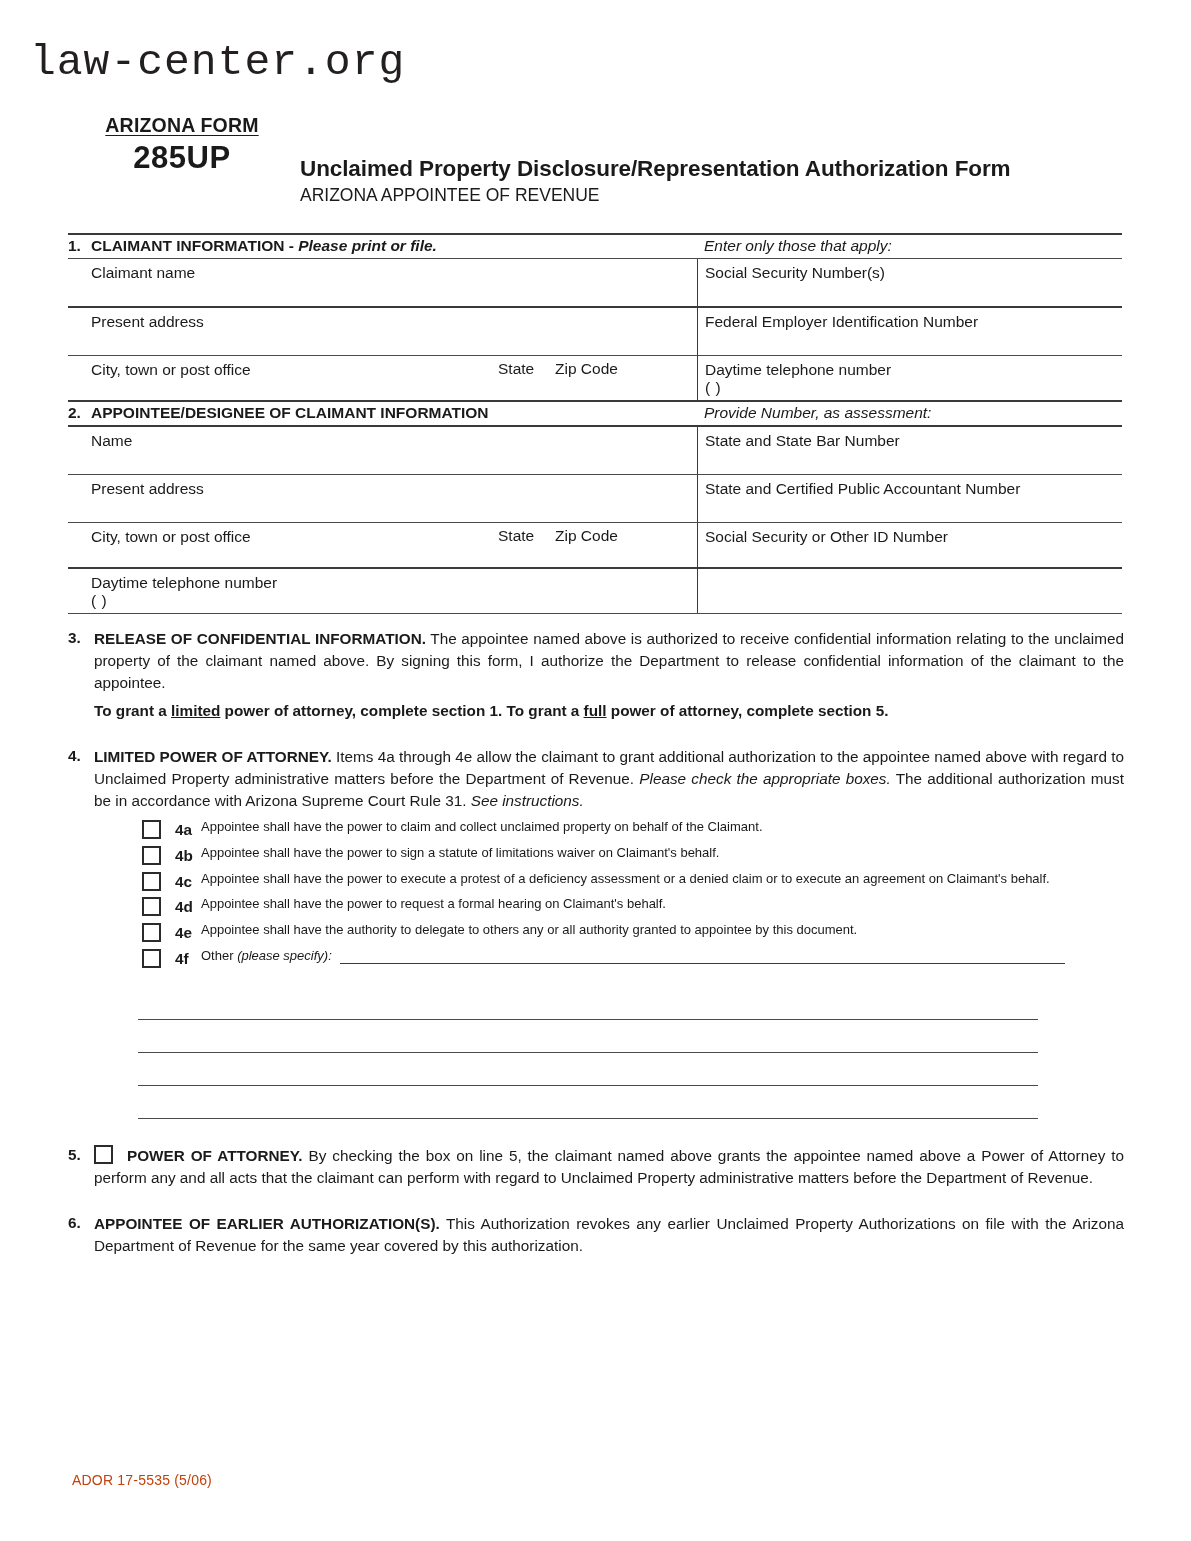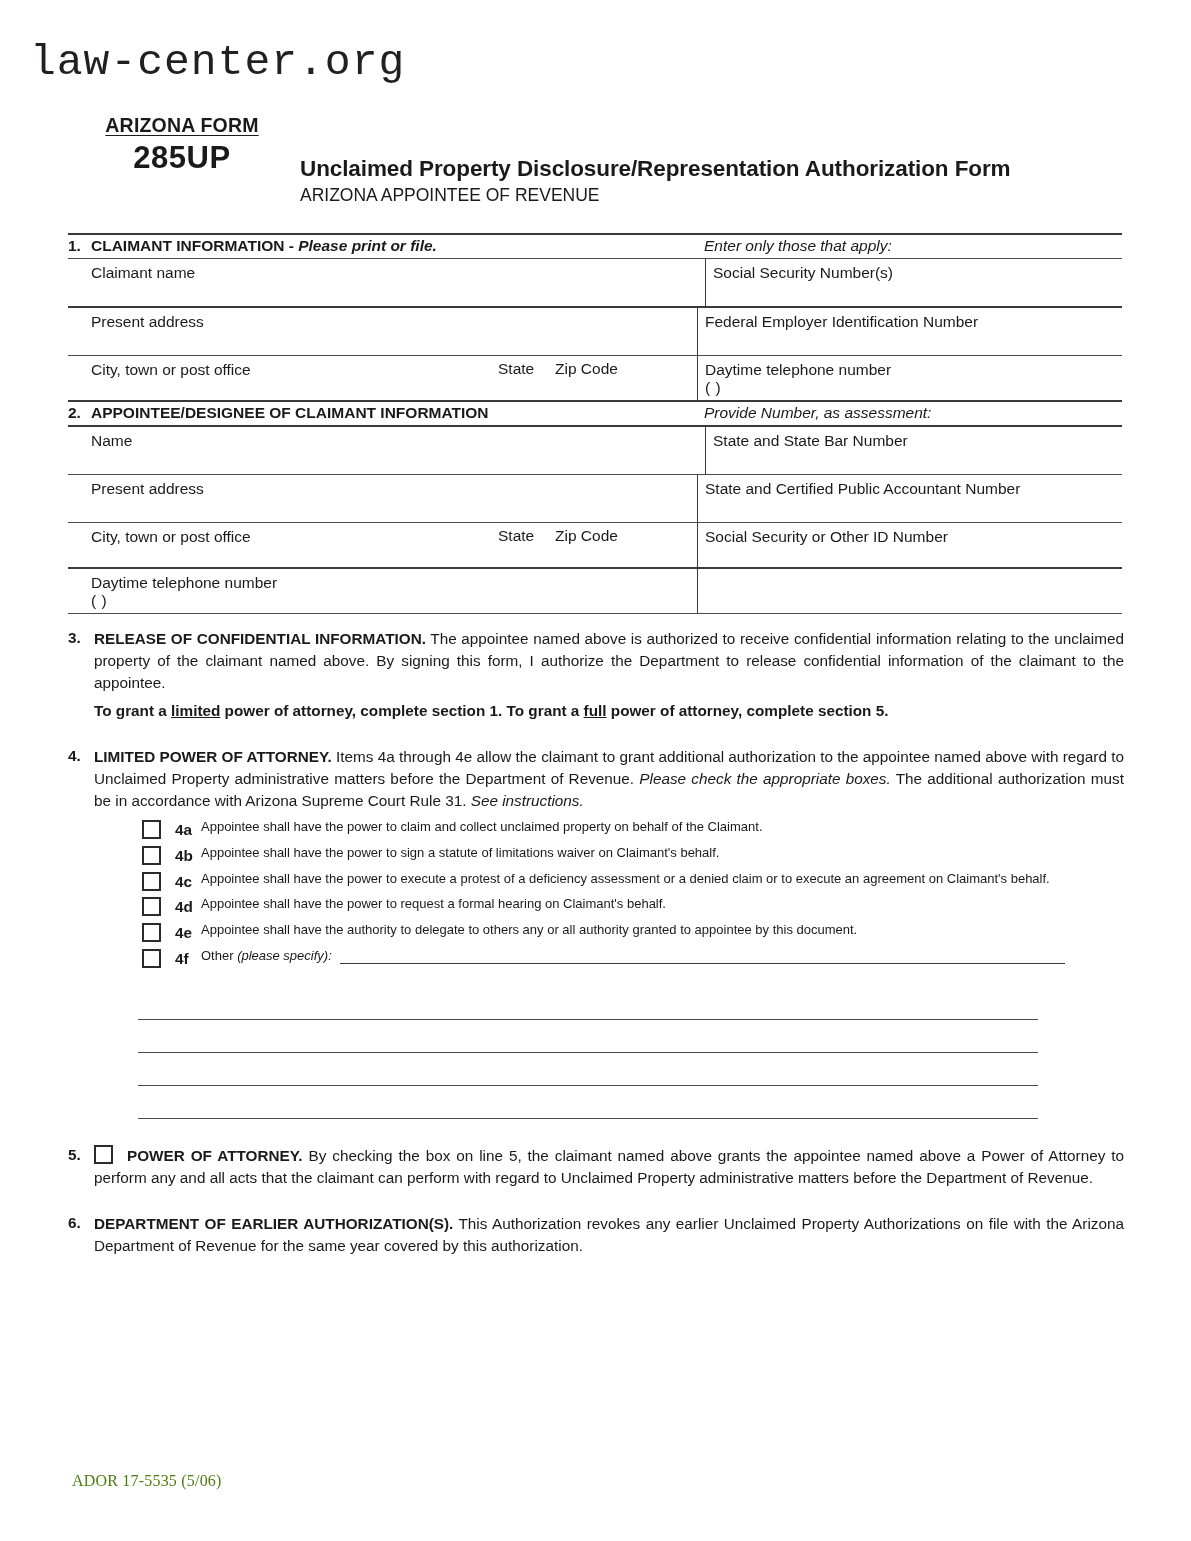--- a/index.html
+++ b/index.html
@@ -142,21 +142,21 @@
   }
 
   .fld-label {
     font-size: 15.5px;
     line-height: 1.25;
   }
   .paren {
     font-size: 15.5px;
     letter-spacing: 0.5px;
   }
-  .row-h1 { height: 47px; gap: 8px; }
+  .row-h1 { height: 47px; }
   .row-h2 { height: 47px; }
   .row-h3 { height: 44px; }
   .row-tel { height: 44px; }
 
   .state-lbl { position: absolute; left: 430px; top: 4px; font-size: 15.5px; }
   .zip-lbl   { position: absolute; left: 487px; top: 4px; font-size: 15.5px; }
 
   
   .sections {
     position: absolute;
@@ -250,24 +250,23 @@
     vertical-align: -3px;
     margin-right: 14px;
   }
   .sec6 { margin-top: 24px; }
 
   
   .footer {
     position: absolute;
     left: 72px;
     top: 1472px;
-    font-size: 16px;
-    color: #4d7c0f;
+    font-size: 14px;
+    color: #c2410c;
     letter-spacing: 0.2px;
-    font-family: Liberation Serif, serif;
   }
 </style>
 </head>
 <body>
 
 <div class="page">
 
   <div class="watermark">law-center.org</div>
 
   <div class="header">
@@ -460,21 +459,21 @@
     <div class="sec sec5">
       <div class="sec-idx">5.</div>
       <div class="sec-body">
         <span class="inline-box"></span><b>POWER OF ATTORNEY.</b><span>  By checking the box on line 5, the claimant named above grants the appointee named above a Power of Attorney to perform any and all acts that the claimant can perform with regard to Unclaimed Property administrative matters before the Department of Revenue.</span>
       </div>
     </div>
 
     <div class="sec sec6">
       <div class="sec-idx">6.</div>
       <div class="sec-body">
-        <b>DEPARTMENT OF EARLIER AUTHORIZATION(S).</b><span>  This Authorization revokes any earlier Unclaimed Property Authorizations on file with the Arizona Department of Revenue for the same year covered by this authorization.</span>
+        <b>APPOINTEE OF EARLIER AUTHORIZATION(S).</b><span>  This Authorization revokes any earlier Unclaimed Property Authorizations on file with the Arizona Department of Revenue for the same year covered by this authorization.</span>
       </div>
     </div>
 
   </div>
 
   <div class="footer">ADOR 17-5535  (5/06)</div>
 
 </div>
 
 </body></html>

